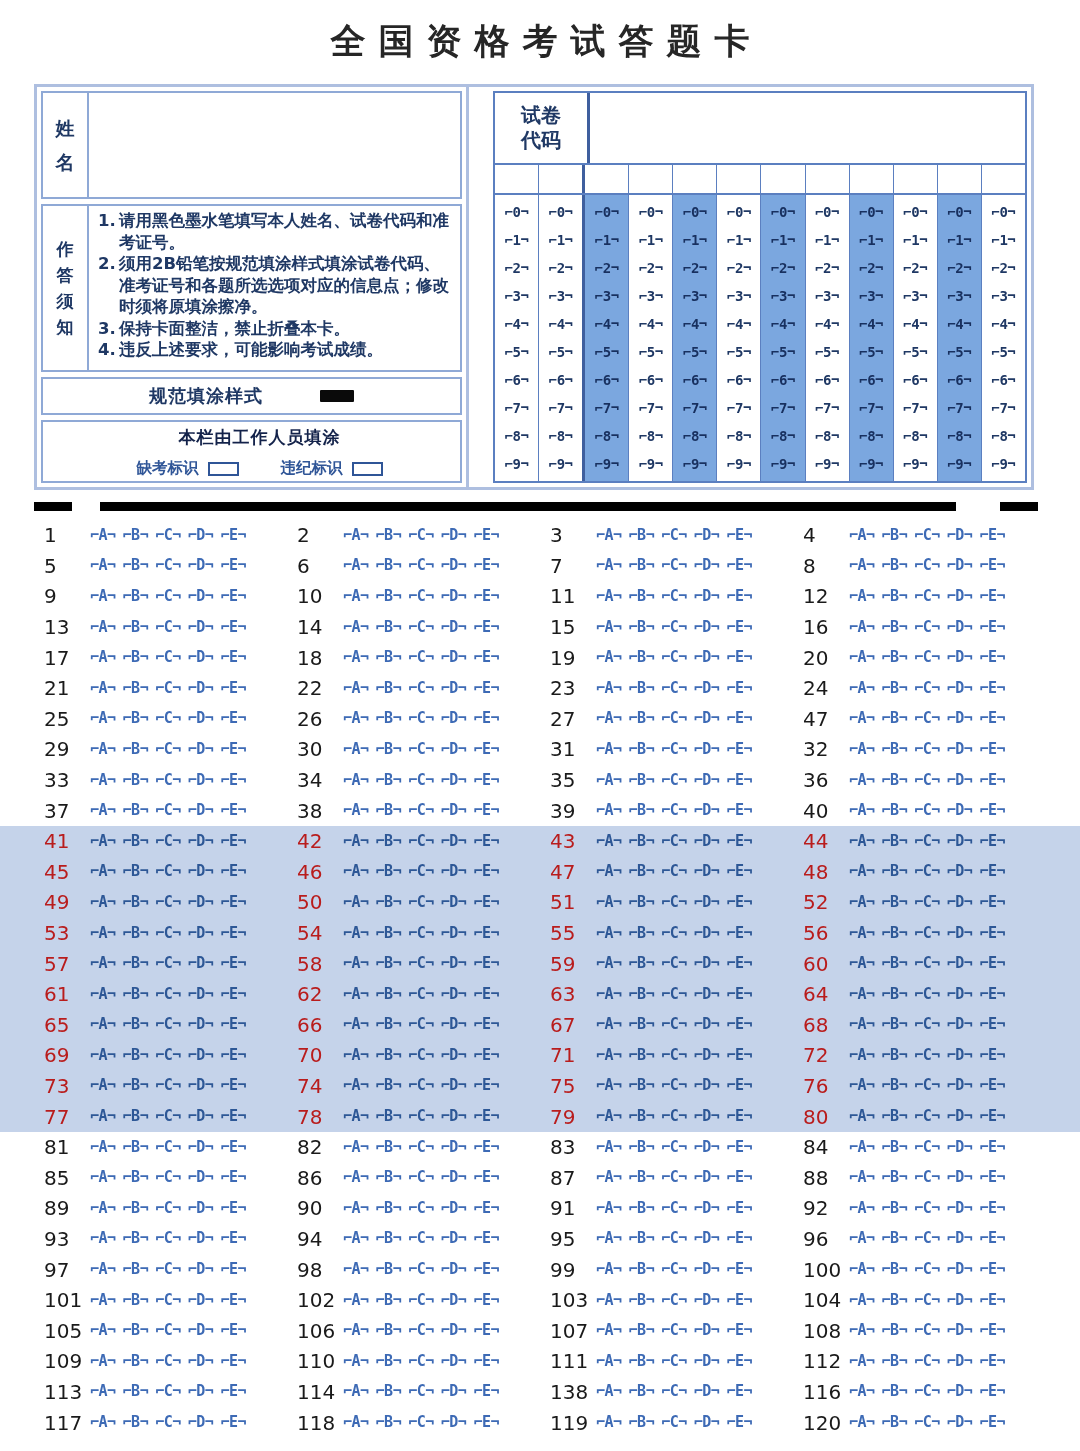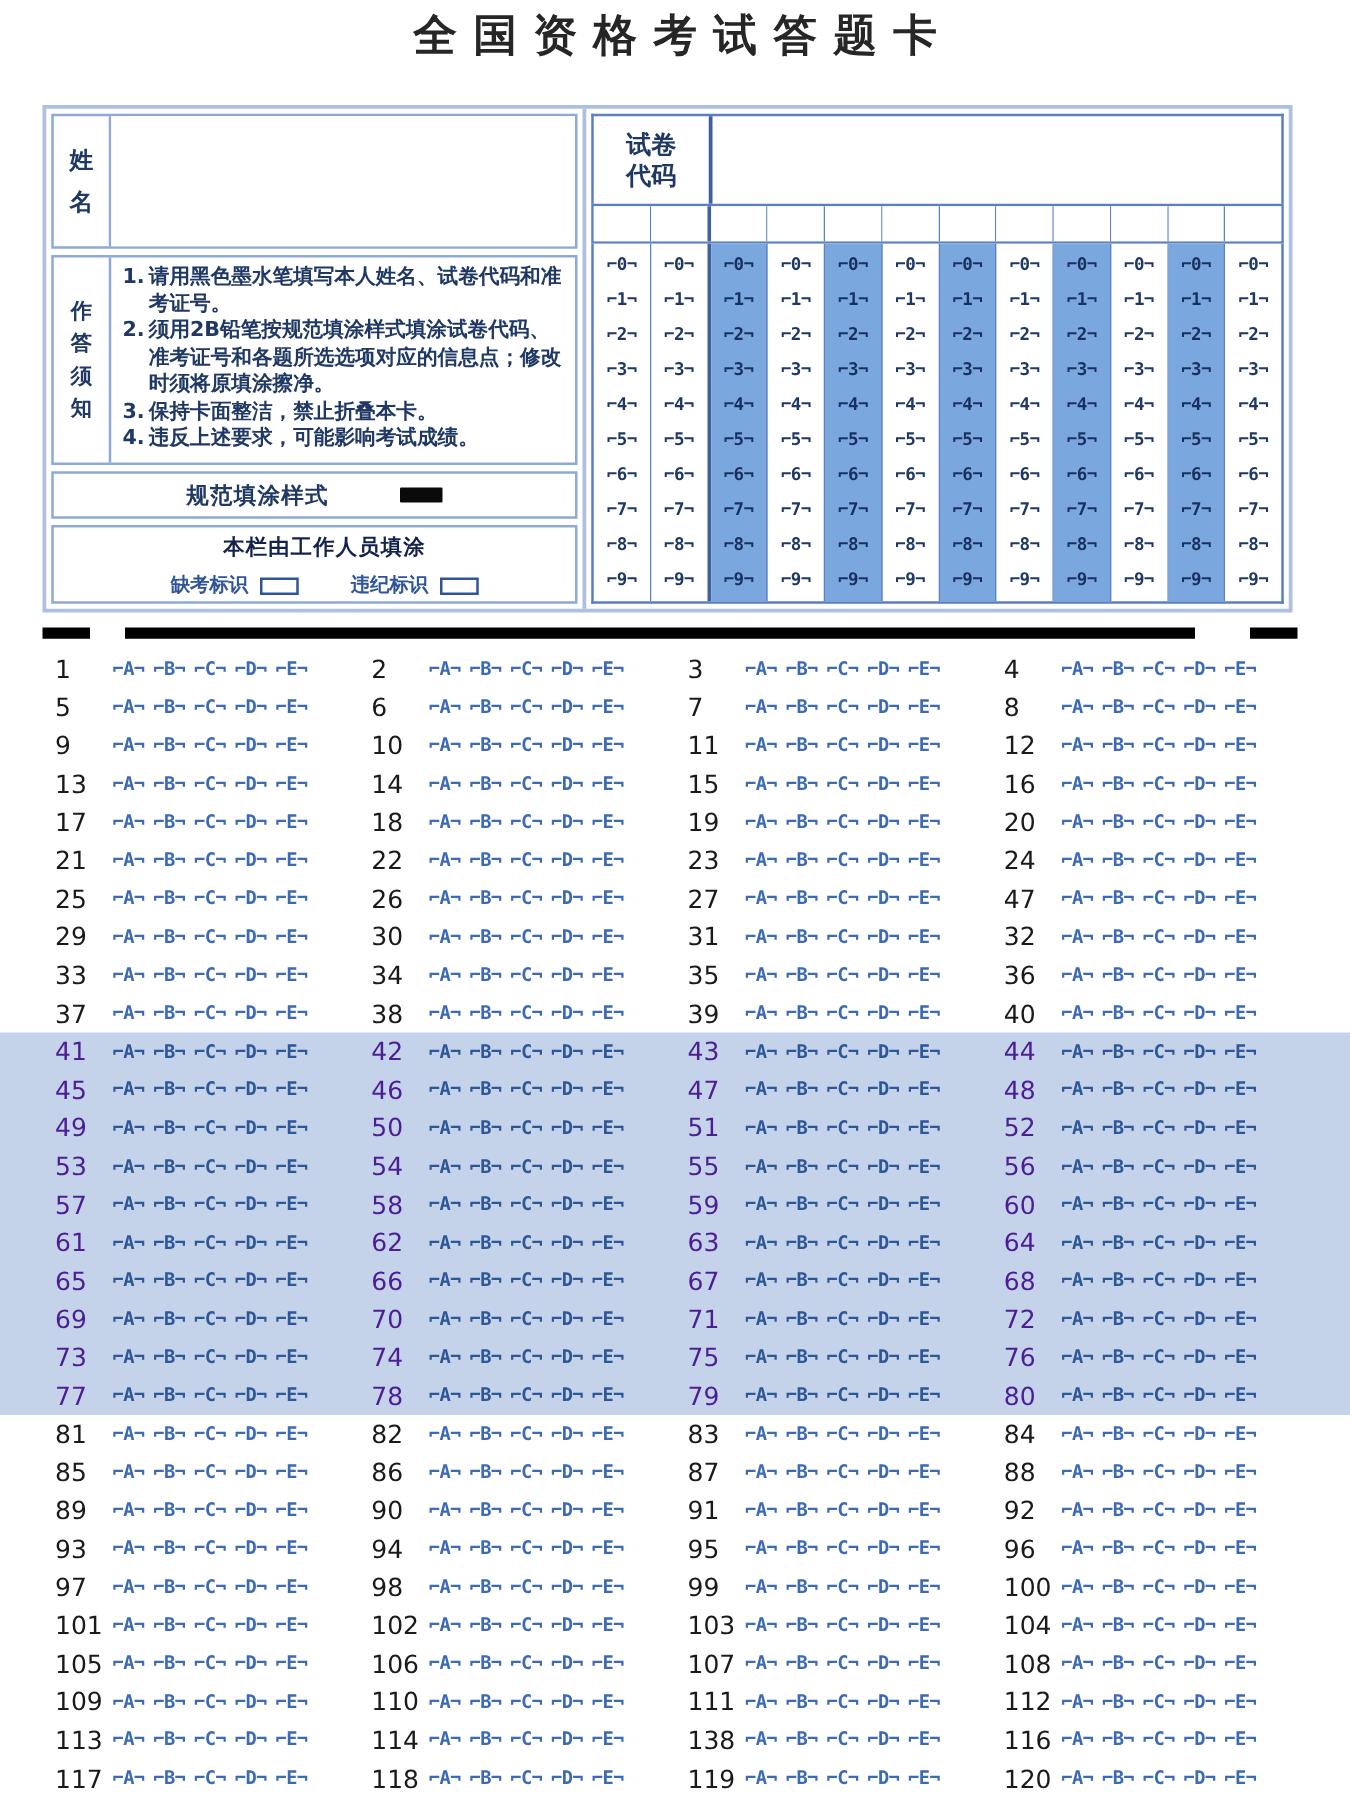--- a/index.html
+++ b/index.html
@@ -16,21 +16,21 @@
     position: relative;
   }
 
   
   .title {
     text-align: center;
     font-size: 35px;
     font-weight: bold;
     letter-spacing: 13px;
     color: #262626;
-    padding-top: 5px;
+    padding-top: 17px;
     padding-left: 13px;
     font-family: "DejaVu Sans", "Liberation Sans", sans-serif;
     height: 48px;
     line-height: 48px;
   }
 
   
   .headblock {
     position: absolute;
     left: 34px;
@@ -50,20 +50,21 @@
     flex-direction: column;
     gap: 5px;
     border-right: 3px solid #aebfe0;
   }
   .right-panel {
     flex: 1;
     box-sizing: border-box;
     padding: 4px 4px 4px 4px;
     display: flex;
     flex-direction: column;
+    margin-left: 20px;
   }
 
   
   .name-row {
     display: flex;
     border: 2px solid #8fa9d6;
     height: 108px;
     box-sizing: border-box;
   }
   .name-label {
@@ -327,21 +328,21 @@
   }
   .opt {
     font-size: 15px;
     font-weight: bold;
     color: #3d6ab5;
     font-family: "DejaVu Sans Mono", "Liberation Mono", monospace;
     letter-spacing: -0.5px;
     line-height: 1;
   }
   .band.shaded .opt { color: #2d5796; }
-  .band.shaded .qnum { color: #4c1d95; }
+  .band.shaded .qnum { color: #b91c1c; }
 </style>
 </head>
 <body>
 
 <div class="title">全国资格考试答题卡</div>
 
 <div class="headblock">
 
   <div class="left-panel">
 

